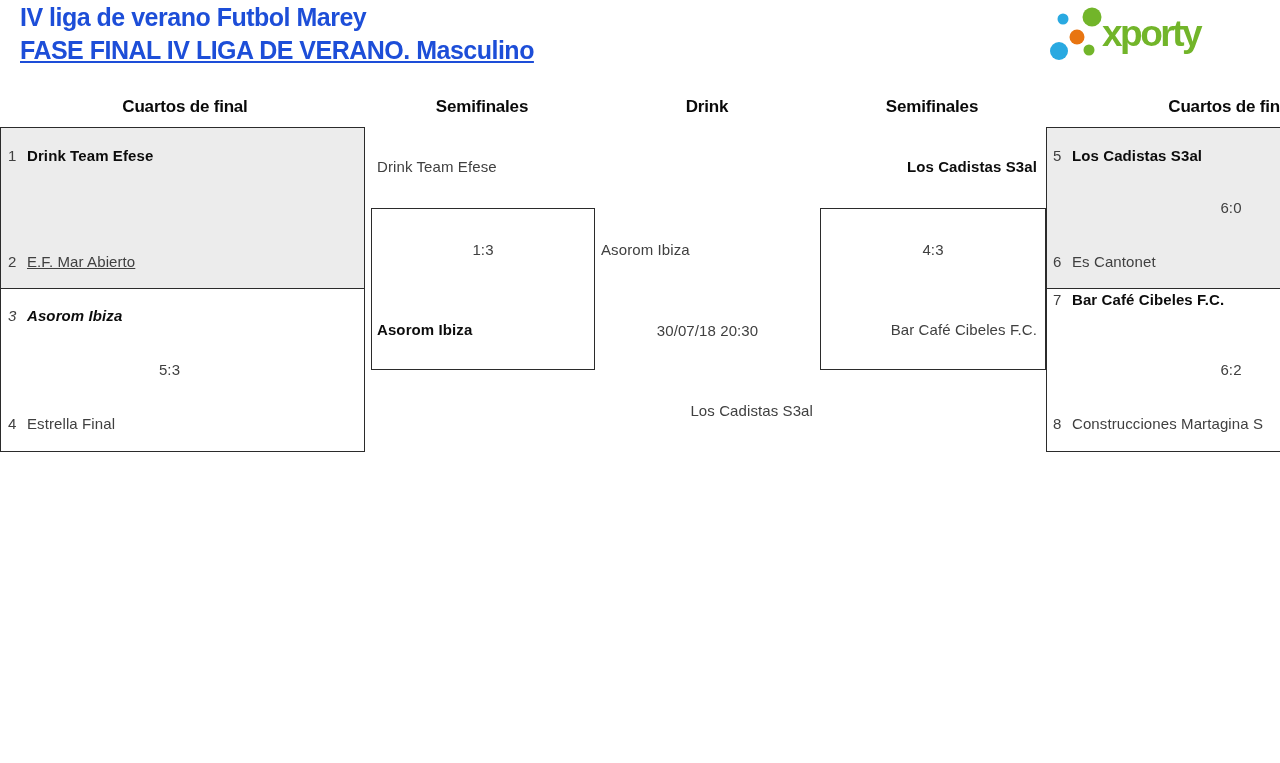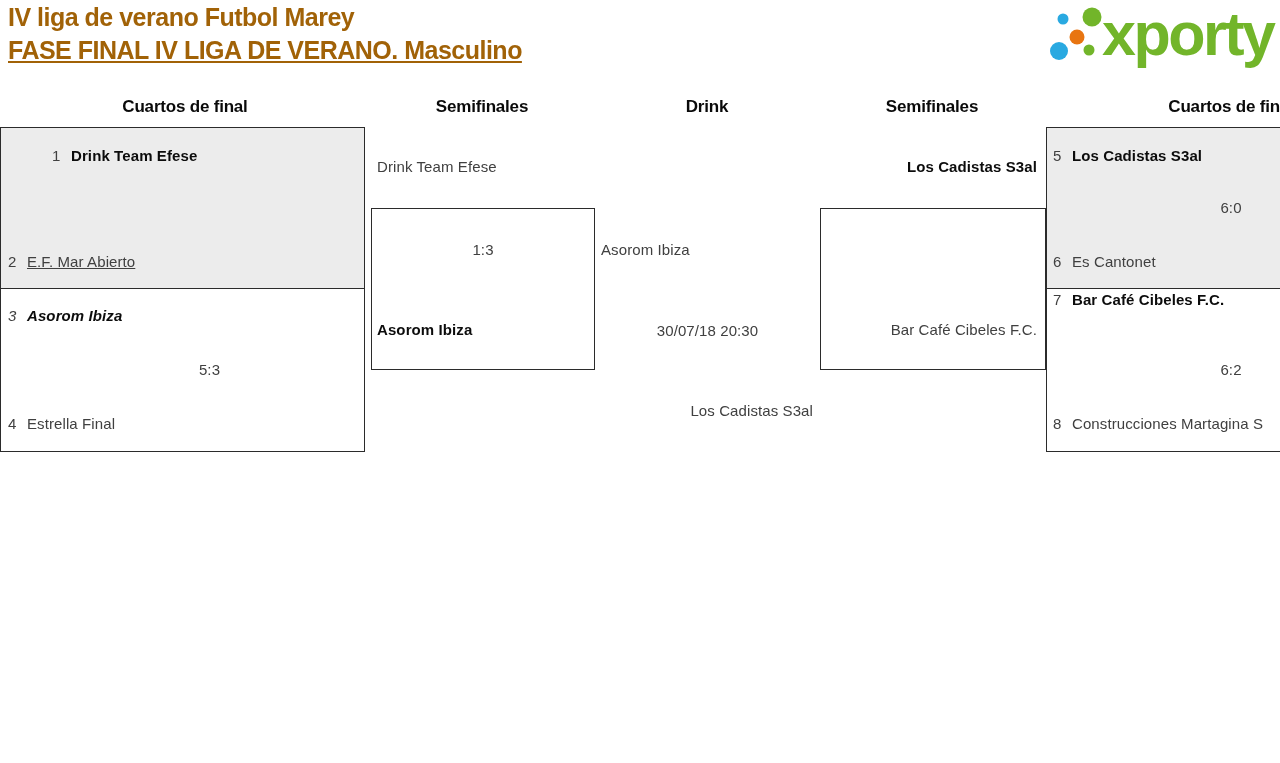--- a/index.html
+++ b/index.html
@@ -2,31 +2,31 @@
 <html><head>
 <meta charset="utf-8">
 <style>
   html,body{margin:0;padding:0;background:#ffffff;}
   .page{
     position:relative;width:1280px;height:763px;overflow:hidden;background:#ffffff;
     font-family:"Liberation Sans",sans-serif;
   }
   
   .title{
-    position:absolute;left:8px;white-space:nowrap;
-    font-size:25px;font-weight:700;color:#a16207;line-height:31px;letter-spacing:-0.5px;
+    position:absolute;left:20px;white-space:nowrap;
+    font-size:25px;font-weight:700;color:#1d4ed8;line-height:31px;letter-spacing:-0.5px;
   }
   .title.l1{top:2px;}
   .title.l2{top:35px;text-decoration:underline;}
   
   .logo{position:absolute;left:1044px;top:4px;width:232px;height:62px;display:block;text-decoration:none;}
   .logo-dots{position:absolute;left:0;top:0;}
   .logo-text{
     position:absolute;left:58px;top:-1px;
-    font-size:61px;font-weight:700;letter-spacing:-2.5px;line-height:62px;
+    font-size:37px;font-weight:700;letter-spacing:-2.5px;line-height:62px;
   }
   
   .round-header{
     position:absolute;top:96px;width:300px;height:22px;line-height:22px;
     text-align:center;font-size:17px;font-weight:700;color:#0a0a0a;letter-spacing:-0.2px;white-space:nowrap;
   }
   
   .match-box{
     position:absolute;box-sizing:border-box;border:1px solid #2b2b2b;background:#ffffff;
   }
@@ -67,46 +67,47 @@
   <div class="round-header" style="left:782px;">Semifinales</div>
   <div class="round-header" style="left:1081px;">Cuartos de final</div>
 
   <div class="match-box shaded" style="left:0;top:127px;width:365px;height:162px;"></div>
   <div class="match-box" style="left:0;top:288px;width:365px;height:164px;"></div>
   <div class="match-box" style="left:371px;top:208px;width:224px;height:162px;"></div>
   <div class="match-box" style="left:820px;top:208px;width:226px;height:162px;"></div>
   <div class="match-box shaded" style="left:1046px;top:127px;width:370px;height:162px;"></div>
   <div class="match-box" style="left:1046px;top:288px;width:370px;height:164px;"></div>
 
-  <div class="t-row" style="left:8px;top:147px;margin-left:44px;">
+  <div class="t-row" style="left:8px;top:147px;">
     <span class="seed">1</span><span class="winner">Drink Team Efese</span>
   </div>
   <div class="t-row" style="left:8px;top:253px;text-decoration:underline;">
     <span class="seed">2</span><span>E.F. Mar Abierto</span>
   </div>
 
   <div class="t-row" style="left:8px;top:307px;font-style:italic;">
     <span class="seed">3</span><span class="winner">Asorom Ibiza</span>
   </div>
-  <div class="t-row center" style="left:0;top:361px;width:339px;padding-left:40px;">5:3</div>
+  <div class="t-row center" style="left:0;top:361px;width:339px;">5:3</div>
   <div class="t-row" style="left:8px;top:415px;">
     <span class="seed">4</span><span>Estrella Final</span>
   </div>
 
   <div class="t-row" style="left:377px;top:158px;">Drink Team Efese</div>
   <div class="t-row center" style="left:371px;top:241px;width:224px;">1:3</div>
   <div class="t-row winner" style="left:377px;top:321px;">Asorom Ibiza</div>
 
   <div class="final-region">
     <div class="t-row" style="left:6px;top:33px;">Asorom Ibiza</div>
     <div class="t-row center" style="left:0;top:114px;width:225px;">30/07/18 20:30</div>
     <div class="t-row right" style="left:0;top:194px;width:218px;">Los Cadistas S3al</div>
   </div>
 
   <div class="t-row right winner" style="left:820px;top:158px;width:217px;">Los Cadistas S3al</div>
+  <div class="t-row center" style="left:820px;top:241px;width:226px;">4:3</div>
   <div class="t-row right" style="left:820px;top:321px;width:217px;">Bar Café Cibeles F.C.</div>
 
   <div class="t-row" style="left:1053px;top:147px;">
     <span class="seed">5</span><span class="winner">Los Cadistas S3al</span>
   </div>
   <div class="t-row center" style="left:1046px;top:199px;width:370px;">6:0</div>
   <div class="t-row" style="left:1053px;top:253px;">
     <span class="seed">6</span><span>Es Cantonet</span>
   </div>
 

